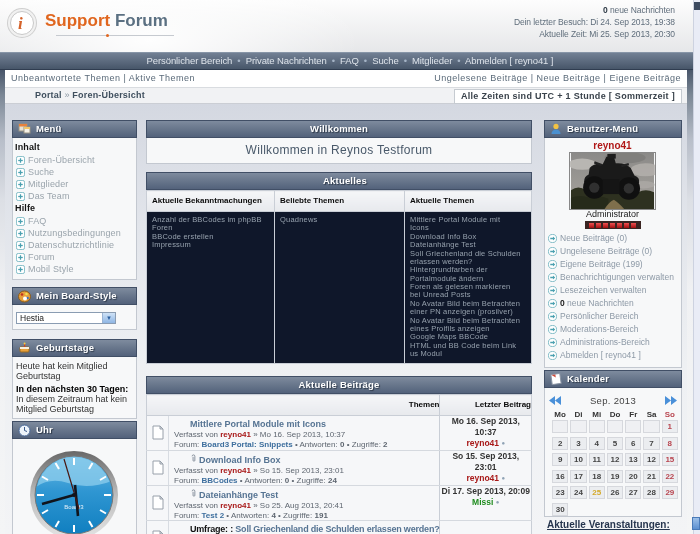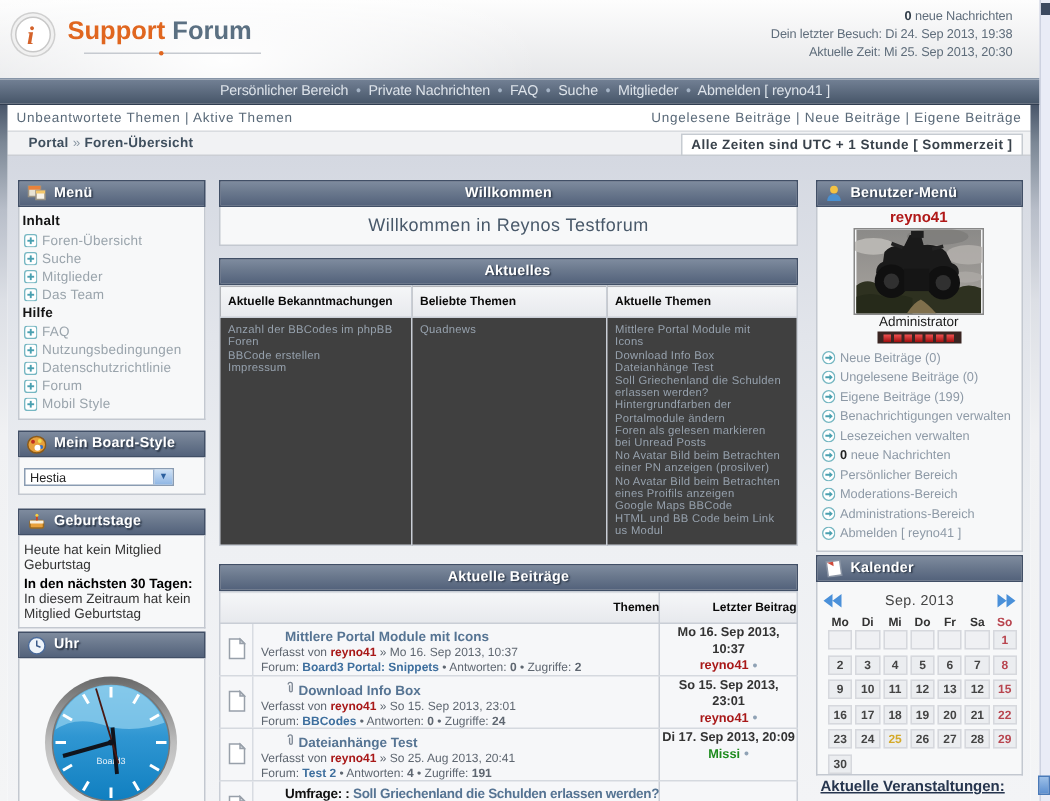--- a/index.html
+++ b/index.html
@@ -18,21 +18,21 @@
 #hright{right:25px;top:4px;text-align:right;font-size:8.5px;letter-spacing:-0.1px;line-height:12px;color:#5f6d7b;}
 #hright b{color:#2e3a46;}
 
 #nav{top:52px;left:0;width:700px;height:18px;background:linear-gradient(#728094,#475669);border-top:1px solid #8795a7;border-bottom:1px solid #303d50;text-align:center;font-size:9.5px;letter-spacing:-0.1px;color:#dde3ea;line-height:15px;}
 #nav .bu{color:#a5b4c6;}
 
 #bar2{top:70px;left:5px;width:682px;height:17px;background:#fff;font-size:9px;letter-spacing:0.5px;color:#5a6a79;line-height:17px;}
 #bar2 .l{position:absolute;left:6px;}
 #bar2 .r{position:absolute;right:6px;text-align:right;}
 #bar3{top:87px;left:5px;width:682px;height:17px;background:#f1f2f4;border-top:1px solid #d9dce0;border-bottom:1px solid #cbced4;font-size:9px;letter-spacing:0.2px;line-height:15px;color:#3f4f5e;}
-#bar3 .l{position:absolute;left:14px;font-weight:bold;}
+#bar3 .l{position:absolute;left:30px;font-weight:bold;}
 #bar3 .l .sep{font-weight:normal;color:#8a97a3;}
 #tzbox{position:absolute;right:5px;top:1px;background:#fff;border:1px solid #c6cbd1;font-size:9px;letter-spacing:0.3px;font-weight:bold;color:#39424b;padding:1px 6px;line-height:11px;}
 
 #lstrip{left:0;top:70px;width:5px;height:464px;background:linear-gradient(#49566a 0px,#7b8795 25px,#b8bec9 70px,#dcdfe5 130px,#f0f1f3 220px,#f4f5f6 100%);}
 #rstrip{left:687px;top:70px;width:6px;height:464px;background:linear-gradient(#49566a 0px,#7b8795 25px,#b8bec9 70px,#dcdfe5 130px,#f0f1f3 220px,#f4f5f6 100%);}
 #scroll{left:693px;top:0;width:7px;height:534px;background:#e9ecf6;border-left:1px solid #cdd2e0;}
 #sbtop{left:694px;top:2px;width:6px;height:8px;background:#3c4a60;}
 #sbbot{left:692px;top:517px;width:8px;height:13px;background:linear-gradient(#9dc0e8,#5c8fd0);border:1px solid #4a7ab8;}
 
 #content{top:104px;left:5px;width:682px;height:430px;background:linear-gradient(#d4d8e1 0px,#e2e5eb 120px,#eef0f3 260px,#f3f4f6 100%);}
@@ -50,21 +50,21 @@
 #bstyle .bb{padding:7px 4px 5px 4px;}
 #sel{width:100px;height:12px;border:1px solid #8a9cb2;background:#fff;font-size:8.5px;line-height:10px;color:#222;padding-left:3px;position:relative;margin-left:-1px;}
 #sel .ar{position:absolute;right:0;top:0;bottom:0;width:13px;background:linear-gradient(#cfe2f6,#8fb6e4);border-left:1px solid #9ab4d4;color:#2b5f9e;font-size:6px;line-height:10px;text-align:center;}
 #bday .bb{padding:4px 3px;font-size:9px;line-height:10px;color:#333;}
 #bday b{color:#000;}
 
 .cc{left:146px;width:386px;}
 #welc .bb{height:26px;text-align:center;font-size:12px;letter-spacing:0.3px;color:#49596a;line-height:25px;}
 table{border-collapse:collapse;}
 #akt td,#akt th{border:1px solid #c9ced6;}
-#akt{width:386px;background:#404040;}
+#akt{width:386px;background:#0f172a;}
 #akt th{background:linear-gradient(#f5f6f8,#e7e9ed);font-size:8px;color:#0a0a0a;text-align:left;padding:5px 4px 6px 5px;}
 #akt td{font-size:7.5px;line-height:8.37px;letter-spacing:0.2px;color:#96a1ad;vertical-align:top;padding:4px 3px 5px 5px;}
 #beitr{width:386px;background:#f6f7f9;}
 #beitr th{background:linear-gradient(#f5f6f8,#e7e9ed);border:1px solid #c9ced6;font-size:8px;color:#0a0a0a;padding:5px 0 6px 0;text-align:right;}
 #beitr td{border:1px solid #d5d9df;border-left:1px solid #c9ced6;border-right:1px solid #c9ced6;padding:0;vertical-align:top;}
 .post{display:flex;padding:0;height:100%;}
 .picc{flex:none;width:22px;border-right:1px solid #d8dce2;text-align:center;padding-top:9px;align-self:stretch;}
 .ptxt{padding:3px 0 0 5px;}
 .post .pic{}
 .ptitle{font-size:9px;font-weight:bold;color:#567493;line-height:10px;margin-left:16px;}

